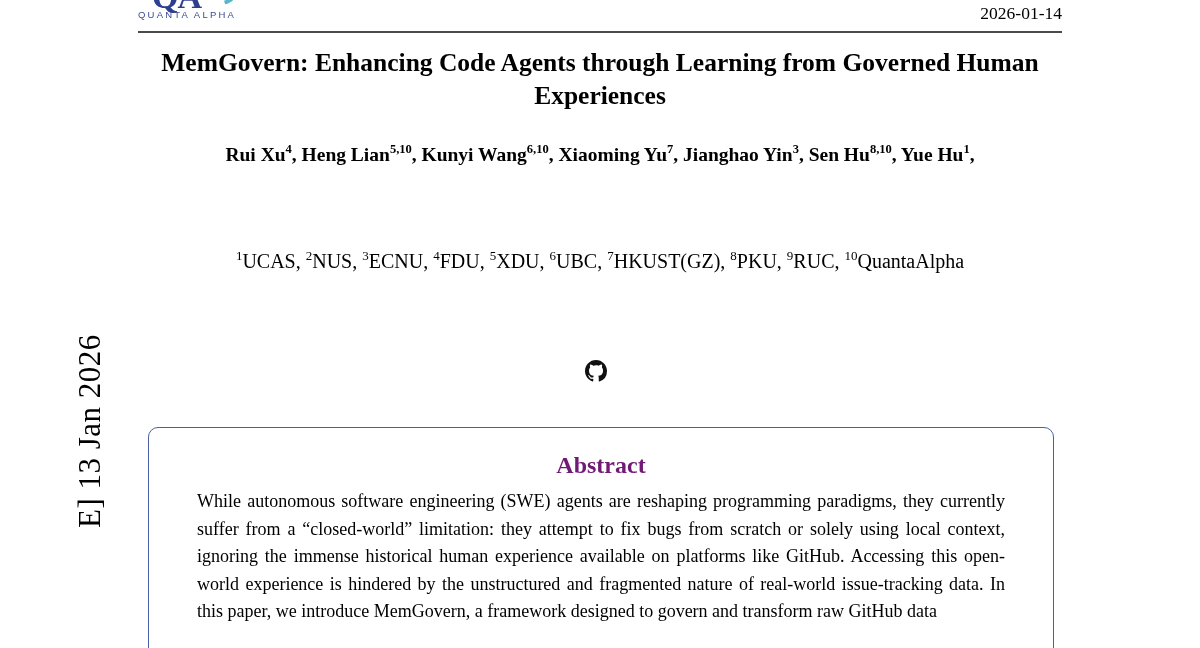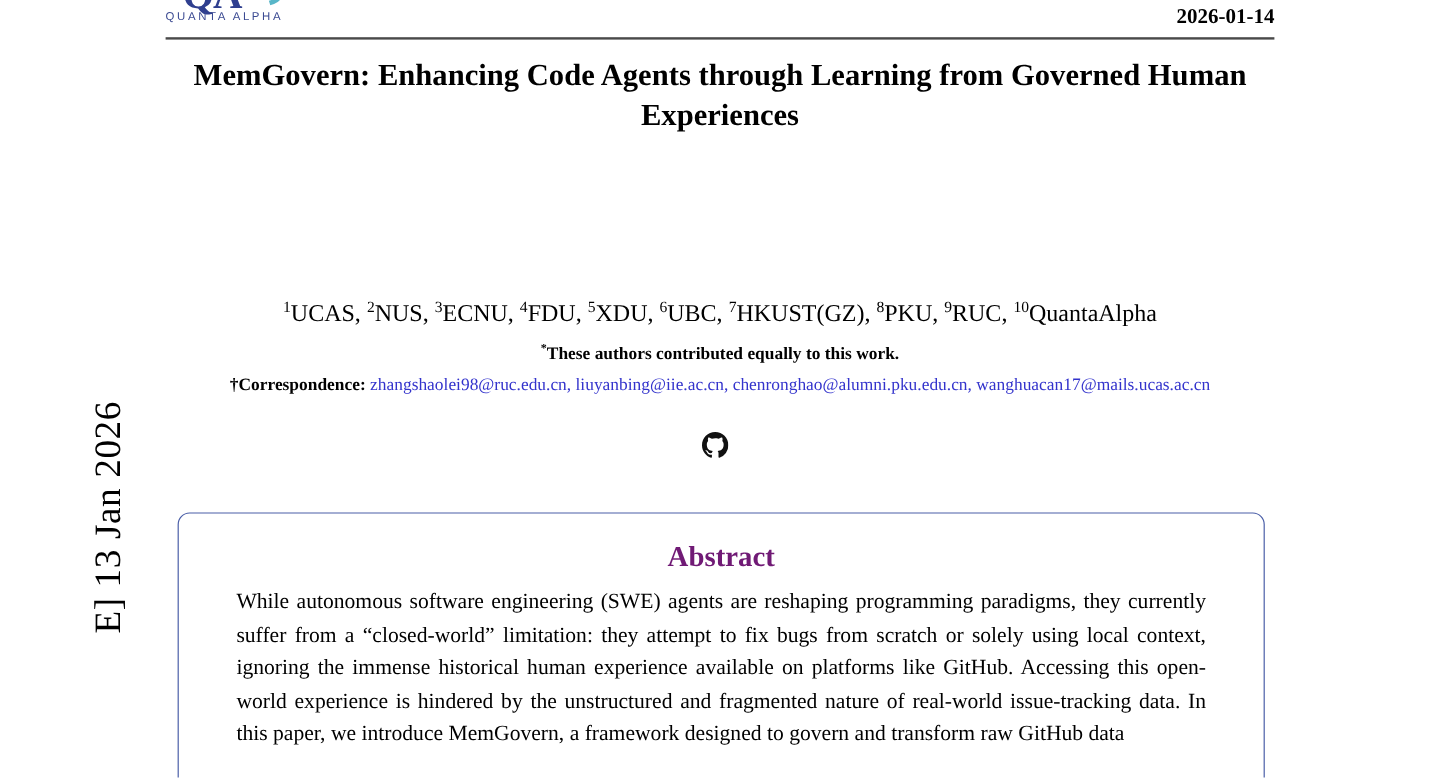--- a/index.html
+++ b/index.html
@@ -94,21 +94,20 @@
     letter-spacing: 2.2px;
     color: #3b4a92;
   }
   #header-date {
     position: absolute;
     right: 0px;
     top: 3px;
     font-family: "Liberation Serif", serif;
     font-size: 17.5px;
     color: #000;
-    font-weight: bold;
   }
   #header-rule {
     position: absolute;
     left: 138px;
     top: 31px;
     width: 924px;
     height: 1.5px;
     background: #4a4a4a;
   }
 
@@ -240,33 +239,26 @@
       <div id="logo-sub">QUANTA ALPHA</div>
     </div>
 
     <div id="header-date">2026-01-14</div>
   </div>
   <div id="header-rule"></div>
 
   <div id="title">MemGovern: Enhancing Code Agents through Learning from Governed Human Experiences</div>
 
   <div id="authors">
+    <div>Rui Xu<sup>4</sup>, Heng Lian<sup>5,10</sup>, Kunyi Wang<sup>6,10</sup>, Xiaoming Yu<sup>7</sup>, Jianghao Yin<sup>3</sup>, Sen Hu<sup>8,10</sup>, Yue Hu<sup>1</sup>,</div>
   </div>
 
   <div id="affiliations"><sup>1</sup>UCAS, <sup>2</sup>NUS, <sup>3</sup>ECNU, <sup>4</sup>FDU, <sup>5</sup>XDU, <sup>6</sup>UBC, <sup>7</sup>HKUST(GZ), <sup>8</sup>PKU, <sup>9</sup>RUC, <sup>10</sup>QuantaAlpha</div>
 
-  <div id="equal-note"><sup>*</sup>These authors contributed equally to this work.</div>
-
-  <div id="correspondence">
-    <span class="label">†Correspondence:</span>
-    <span class="mail">zhangshaolei98@ruc.edu.cn</span><span class="mail">,</span>
-    <span class="mail">liuyanbing@iie.ac.cn</span><span class="mail">,</span>
-    <span class="mail">chenronghao@alumni.pku.edu.cn</span><span class="mail">,</span>
-    <span class="mail">wanghuacan17@mails.ucas.ac.cn</span>
-  </div>
+
 
   <div id="repo-line">
     <span class="gh-icon">
       <svg width="22" height="22" viewBox="0 0 16 16" aria-hidden="true">
         <path fill="#111111" d="M8 0C3.58 0 0 3.58 0 8c0 3.54 2.29 6.53 5.47 7.59.4.07.55-.17.55-.38 0-.19-.01-.82-.01-1.49-2.01.37-2.53-.49-2.69-.94-.09-.23-.48-.94-.82-1.13-.28-.15-.68-.52-.01-.53.63-.01 1.08.58 1.23.82.72 1.21 1.87.87 2.33.66.07-.52.28-.87.51-1.07-1.78-.2-3.64-.89-3.64-3.95 0-.87.31-1.59.82-2.15-.08-.2-.36-1.02.08-2.12 0 0 .67-.21 2.2.82a7.4 7.4 0 0 1 2-.27c.68 0 1.36.09 2 .27 1.53-1.04 2.2-.82 2.2-.82.44 1.1.16 1.92.08 2.12.51.56.82 1.27.82 2.15 0 3.07-1.87 3.75-3.65 3.95.29.25.54.73.54 1.48 0 1.07-.01 1.93-.01 2.2 0 .21.15.46.55.38A8.01 8.01 0 0 0 16 8c0-4.42-3.58-8-8-8z"></path>
       </svg>
     </span>
   </div>
 
   <div id="abstract-box">

